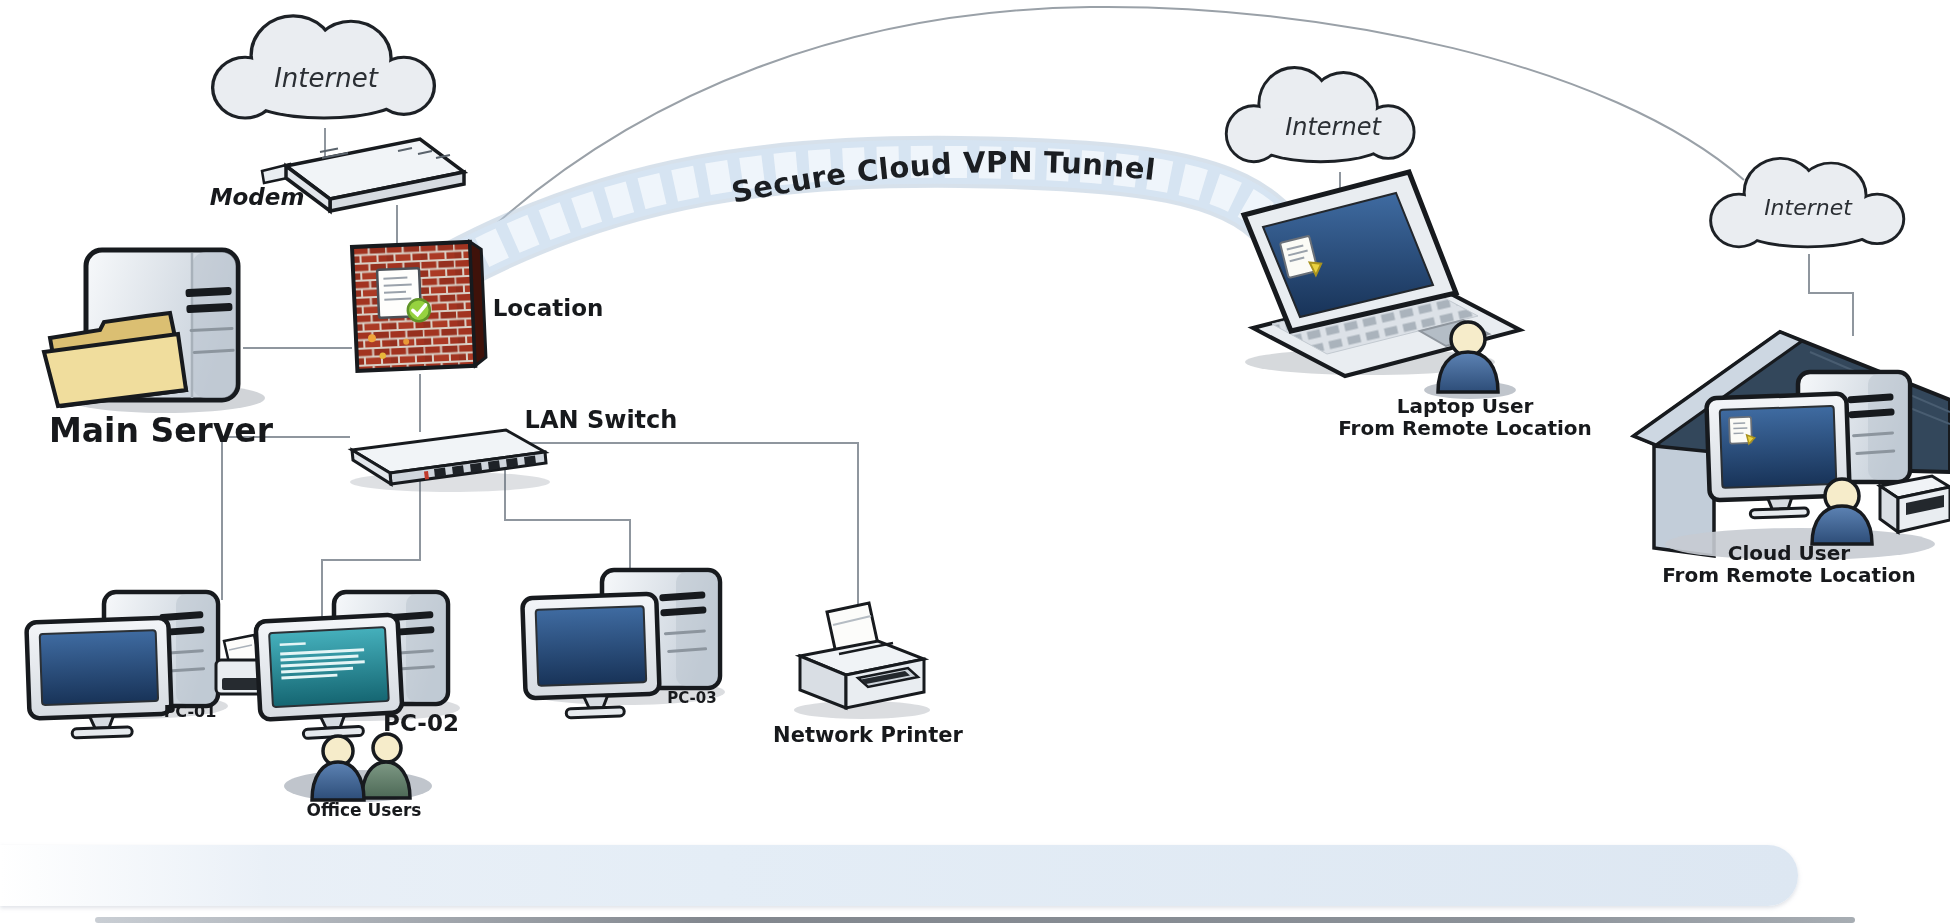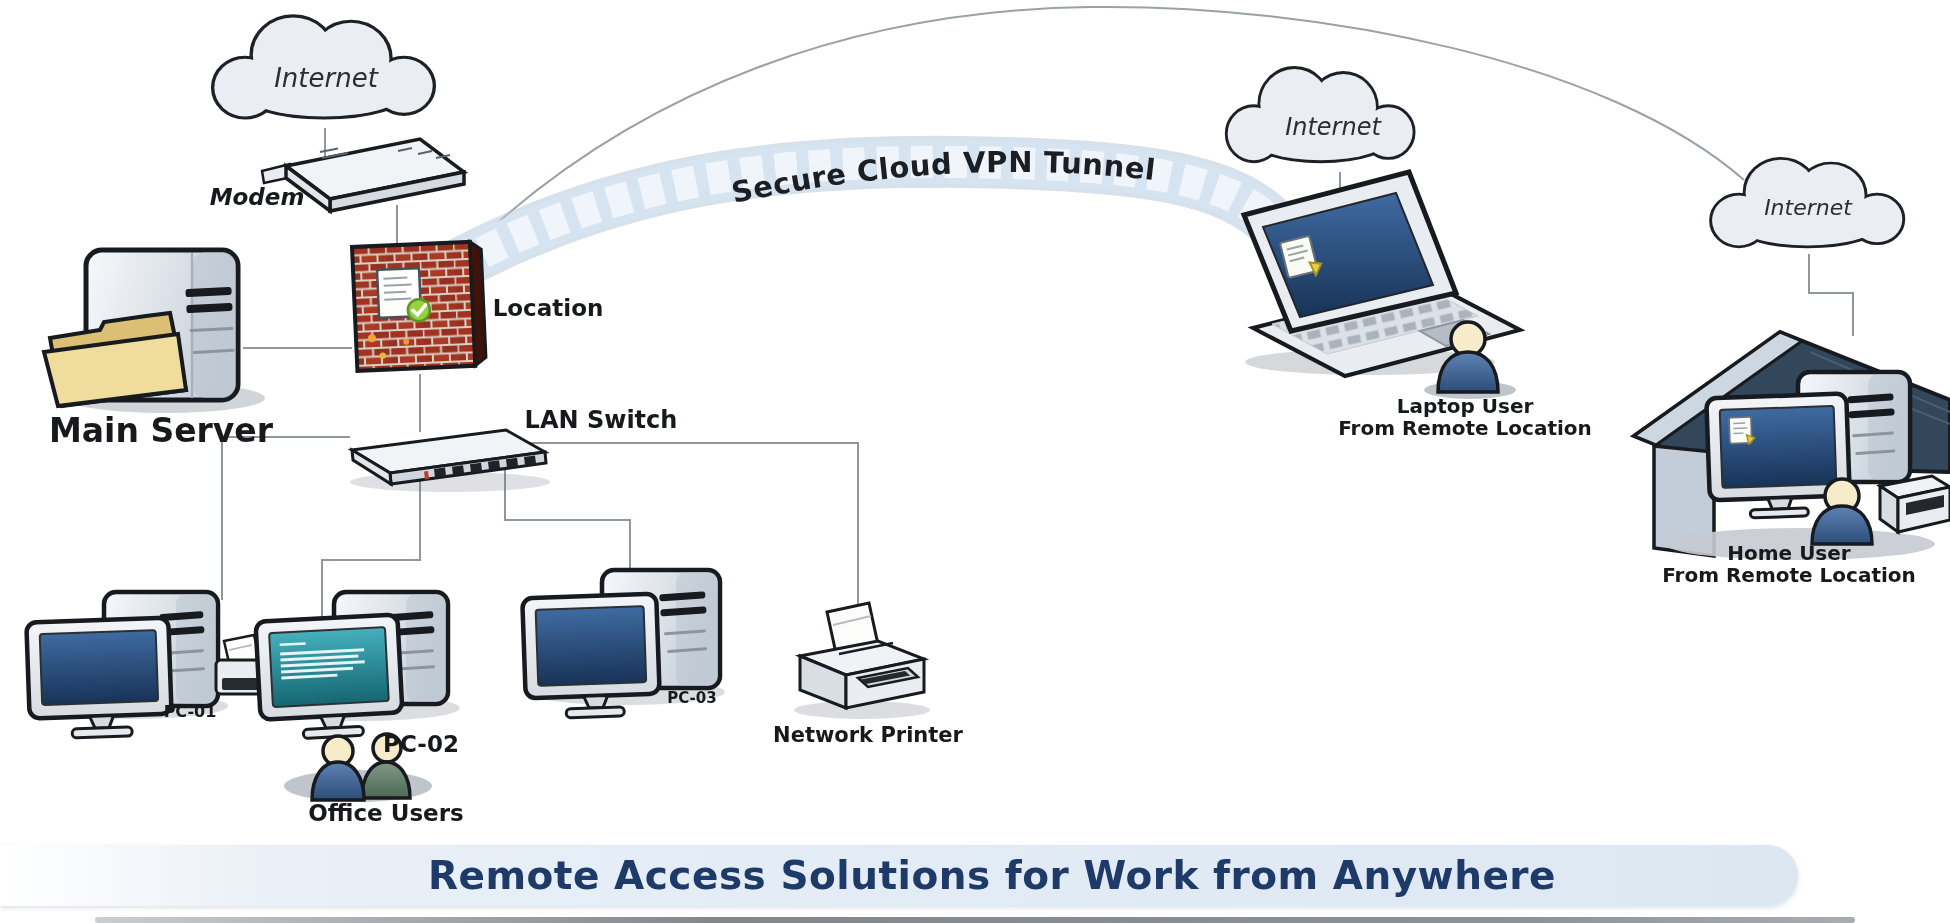--- a/index.html
+++ b/index.html
@@ -323,31 +323,30 @@
 
 <div class="lbl italic" style="left:326px;top:64px;font-size:26px;">Internet</div>
 <div class="lbl italic" style="left:1333px;top:115px;font-size:24px;">Internet</div>
 <div class="lbl italic" style="left:1808px;top:196px;font-size:22px;">Internet</div>
 
 <div class="lbl" style="left:257px;top:185px;font-size:23px;font-style:italic;">Modem</div>
 <div class="lbl" style="left:548px;top:296px;font-size:23px;">Location</div>
 <div class="lbl" style="left:161px;top:413px;font-size:33px;">Main Server</div>
 <div class="lbl" style="left:601px;top:408px;font-size:24px;">LAN Switch</div>
 <div class="lbl" style="left:190px;top:703px;font-size:16px;">PC-01</div>
-<div class="lbl" style="left:421px;top:711px;font-size:23px;margin-top:21px;">PC-02</div>
+<div class="lbl" style="left:421px;top:711px;font-size:23px;">PC-02</div>
 <div class="lbl" style="left:692px;top:690px;font-size:15px;">PC-03</div>
 <div class="lbl" style="left:868px;top:724px;font-size:21px;">Network Printer</div>
-<div class="lbl" style="left:386px;top:801px;font-size:23px;">Office Users</div>
+<div class="lbl" style="left:364px;top:801px;font-size:17px;">Office Users</div>
 
 <div class="lbl" style="left:1465px;top:396px;font-size:20px;">
   <div>Laptop User</div>
   <div>From Remote Location</div>
 </div>
 <div class="lbl" style="left:1789px;top:543px;font-size:20px;">
-  <div>Home User</div>
+  <div>Cloud User</div>
   <div>From Remote Location</div>
 </div>
 
 <div class="banner"></div>
-<div class="title">Remote Access Solutions for Work from Anywhere</div>
 <div class="bottom-strip"></div>
 
 </div>
 
 </body></html>

